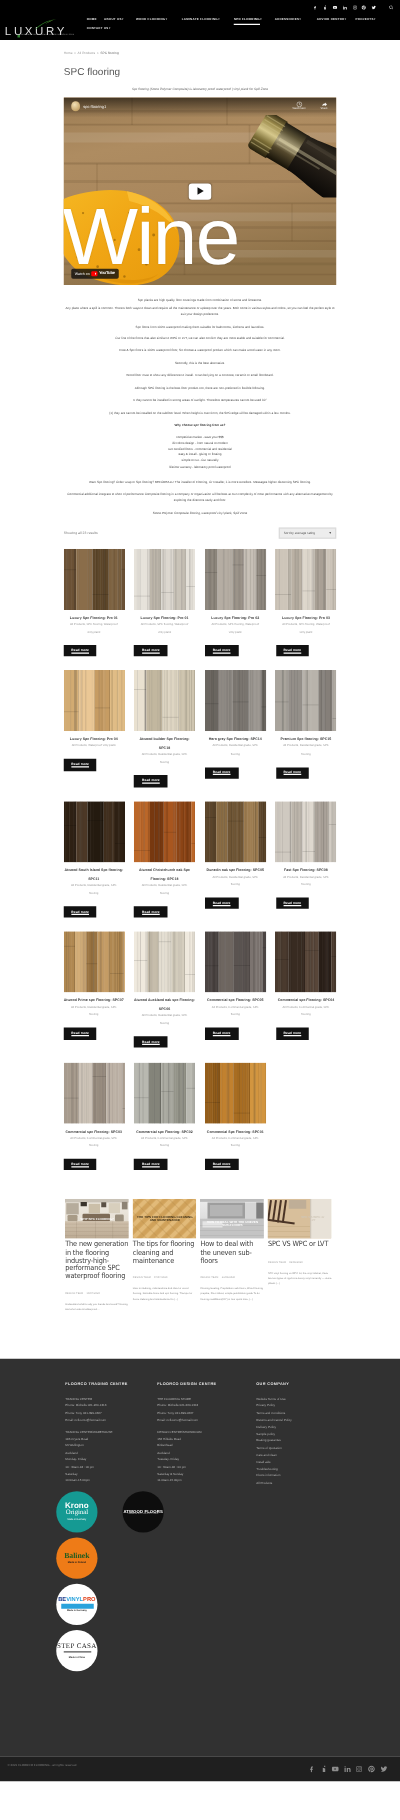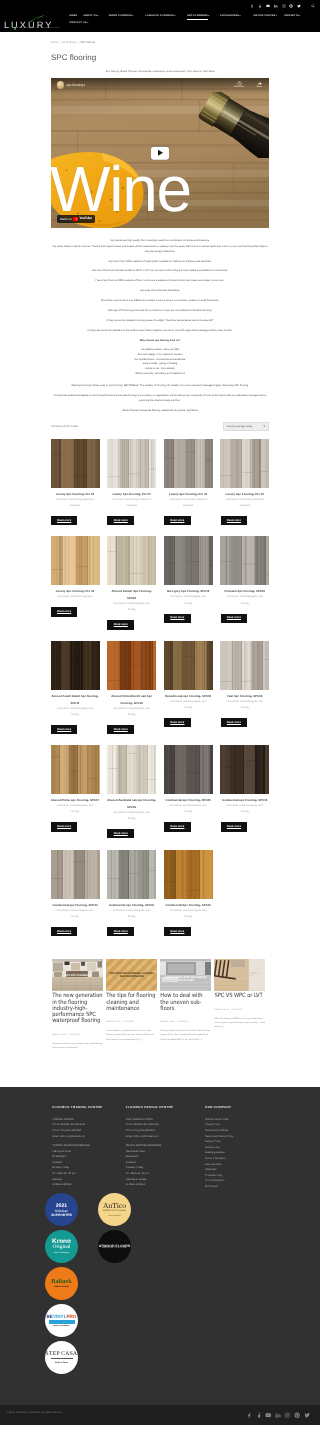--- a/index.html
+++ b/index.html
@@ -1914,32 +1914,20 @@
           <a class="flink" href="#">Care and clean</a>
           <a class="flink" href="#">Install aids</a>
           <a class="flink" href="#">Troubleshooting</a>
           <a class="flink" href="#">Floors information</a>
           <a class="flink" href="#">All Products</a>
         </div>
     </div>
   </div>
   <div class="badges" id="badge-wrap">
       <div class="brow">
-        <div class="badge b-kidscan">
-          <div class="y">2021</div>
-          <div class="k">KidsCan</div>
-          <div class="s">SUPPORTER</div>
-        </div>
-        <div class="badge b-antico">
-          <div class="n">AnTico</div>
-          <div class="t">WATERPROOF FLOORING</div>
-          <div class="u">Italian designed</div>
-        </div>
-      </div>
-      <div class="brow">
         <div class="badge b-krono">
           <div class="n">Krono</div>
           <div class="o">Original</div>
           <div class="m">Made in Germany</div>
         </div>
         <div class="badge b-atwood">
           <div class="n">ATWOOD FLOORS</div>
           <div class="t">PREMIUM SPC LUXURY FLOOR</div>
         </div>
       </div>

